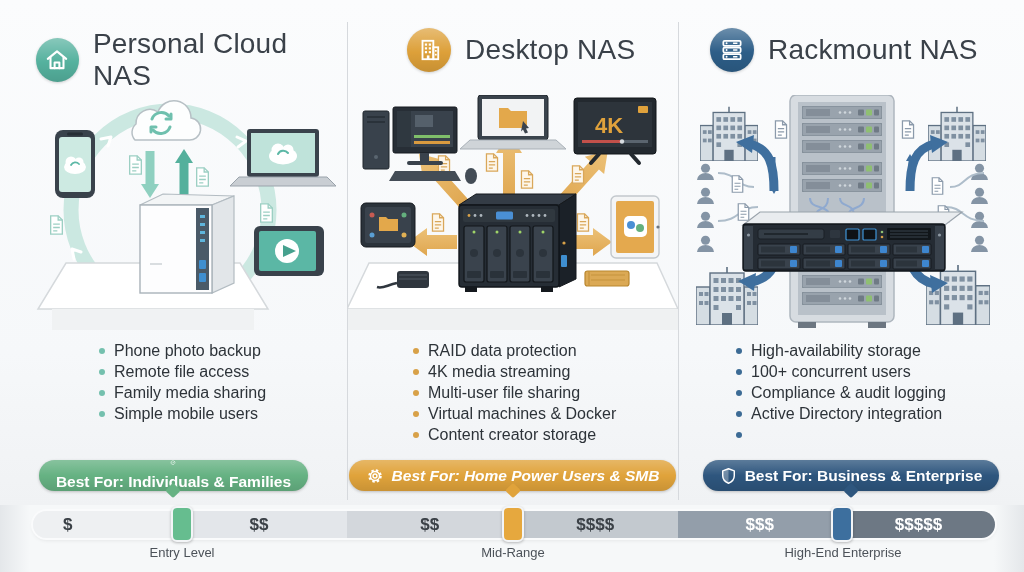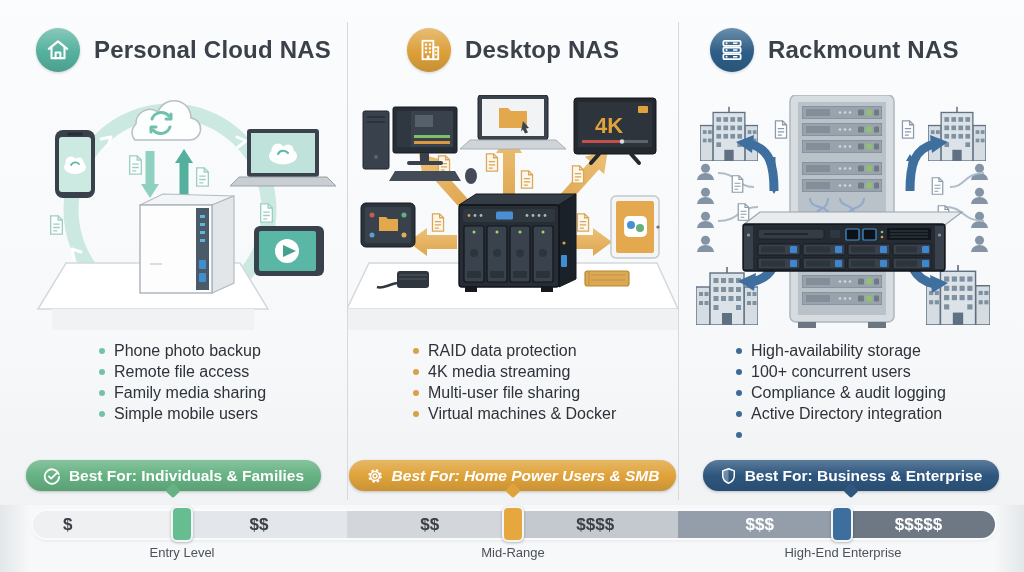--- a/index.html
+++ b/index.html
@@ -13,21 +13,21 @@
   .col2 { left:347px; width:331px; }
   .col3 { left:678px; width:346px; }
   .divider { position:absolute; top:22px; height:478px; width:1px; background:#d6d9dd; }
   .d1 { left:347px; } .d2 { left:678px; }
 
   .col-header { position:absolute; top:28px; display:flex; align-items:center; gap:14px; }
   .hc1 { left:36px; } .hc2 { left:60px; } .hc3 { left:32px; }
   .icon-circle { width:44px; height:44px; border-radius:50%; display:flex; align-items:center; justify-content:center;
     background-image:linear-gradient(180deg,rgba(255,255,255,.30),rgba(255,255,255,0) 55%,rgba(0,0,0,.10));
     box-shadow:0 1px 3px rgba(0,0,0,.18); }
-  .col-title { font-size:24px; font-weight:bold; color:#3a4149; letter-spacing:.2px; }
+  .col-title { font-size:28px; font-weight:normal; color:#3a4149; letter-spacing:.2px; }
 
   .illus { position:absolute; top:95px; left:0; width:100%; height:235px; }
 
   .bullets { list-style:none; position:absolute; top:340px; }
   .b1 { left:99px; } .b2 { left:66px; } .b3 { left:58px; }
   .bullets li { display:flex; align-items:center; gap:9px; height:21px; font-size:16px; color:#2d3339; }
   .dot { width:6px; height:6px; border-radius:50%; flex:0 0 6px; }
 
   .badge-row { position:absolute; top:460px; left:0; width:100%; display:flex; justify-content:center; }
   .badge { height:31px; border-radius:17px; display:inline-flex; align-items:center; gap:8px; padding:0 17px;
@@ -156,21 +156,21 @@
         <span class="dot" style="background-color: rgb(116, 192, 174);"></span>
         <span>Family media sharing</span>
       </li>
     <li>
         <span class="dot" style="background-color: rgb(116, 192, 174);"></span>
         <span>Simple mobile users</span>
       </li>
   </ul>
 
   <div class="badge-row">
-    <div class="badge" style="background-color: rgb(102, 178, 131);">
+    <div class="badge" style="background-color: rgb(102, 178, 131); flex-direction: column;">
       <svg width="18" height="18" viewBox="0 0 20 20">
         <path d="M17.5 8 a8 8 0 1 0 .4 3" fill="none" stroke="#fff" stroke-width="2" stroke-linecap="round"></path>
         <path d="M6.6 10.4 l2.5 2.5 L15.5 6.5" fill="none" stroke="#fff" stroke-width="2" stroke-linecap="round" stroke-linejoin="round"></path>
       </svg>
       <span>Best For: Individuals &amp; Families</span>
       <span class="tail"></span>
     </div>
   </div>
 </section>
 
@@ -328,20 +328,24 @@
         <span class="dot" style="background-color: rgb(216, 161, 72);"></span>
         <span>4K media streaming</span>
       </li>
     <li>
         <span class="dot" style="background-color: rgb(216, 161, 72);"></span>
         <span>Multi-user file sharing</span>
       </li>
     <li>
         <span class="dot" style="background-color: rgb(216, 161, 72);"></span>
         <span>Virtual machines &amp; Docker</span>
+      </li>
+    <li>
+        <span class="dot" style="background-color: rgb(216, 161, 72);"></span>
+        <span>Content creator storage</span>
       </li>
   </ul>
 
   <div class="badge-row">
     <div class="badge" style="background-color: rgb(224, 163, 59); font-style: italic;">
       <svg width="18" height="18" viewBox="0 0 20 20">
         <circle cx="10" cy="10" r="6.2" fill="none" stroke="#fff" stroke-width="2.6" stroke-dasharray="2.6 2.3"></circle>
         <circle cx="10" cy="10" r="5" fill="none" stroke="#fff" stroke-width="1.6"></circle>
         <circle cx="10" cy="10" r="2.2" fill="none" stroke="#fff" stroke-width="1.6"></circle>
       </svg>

